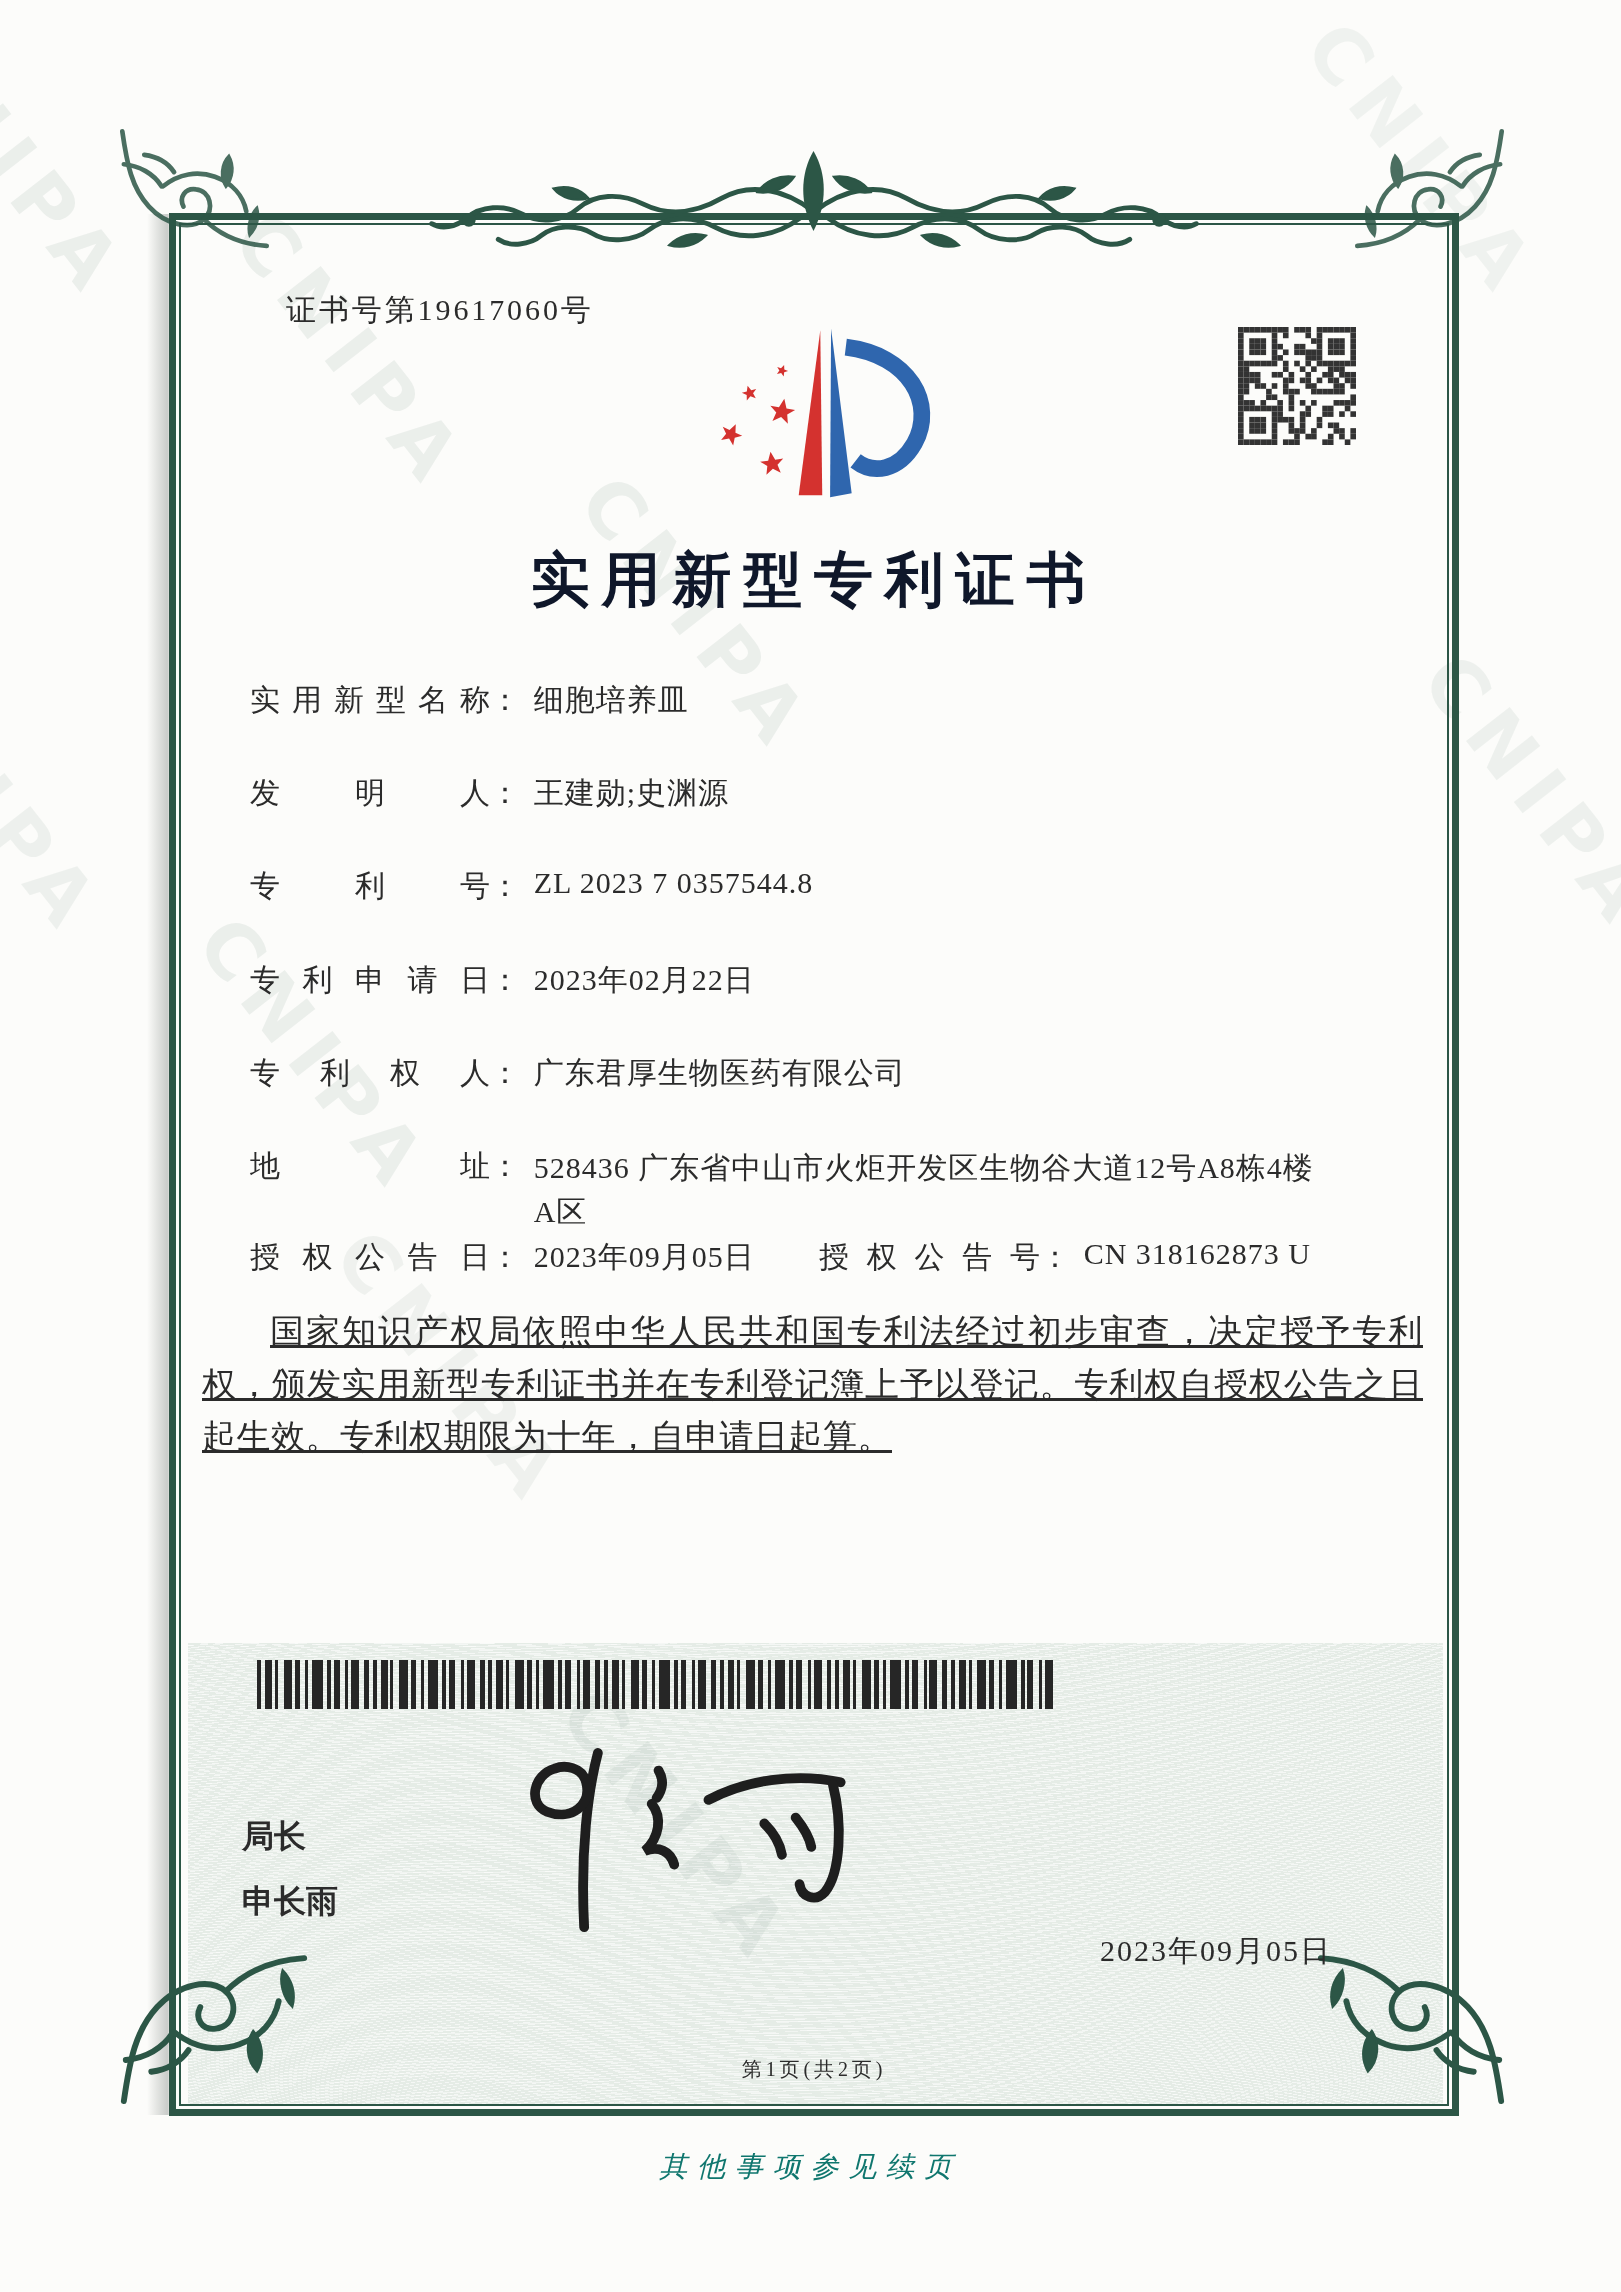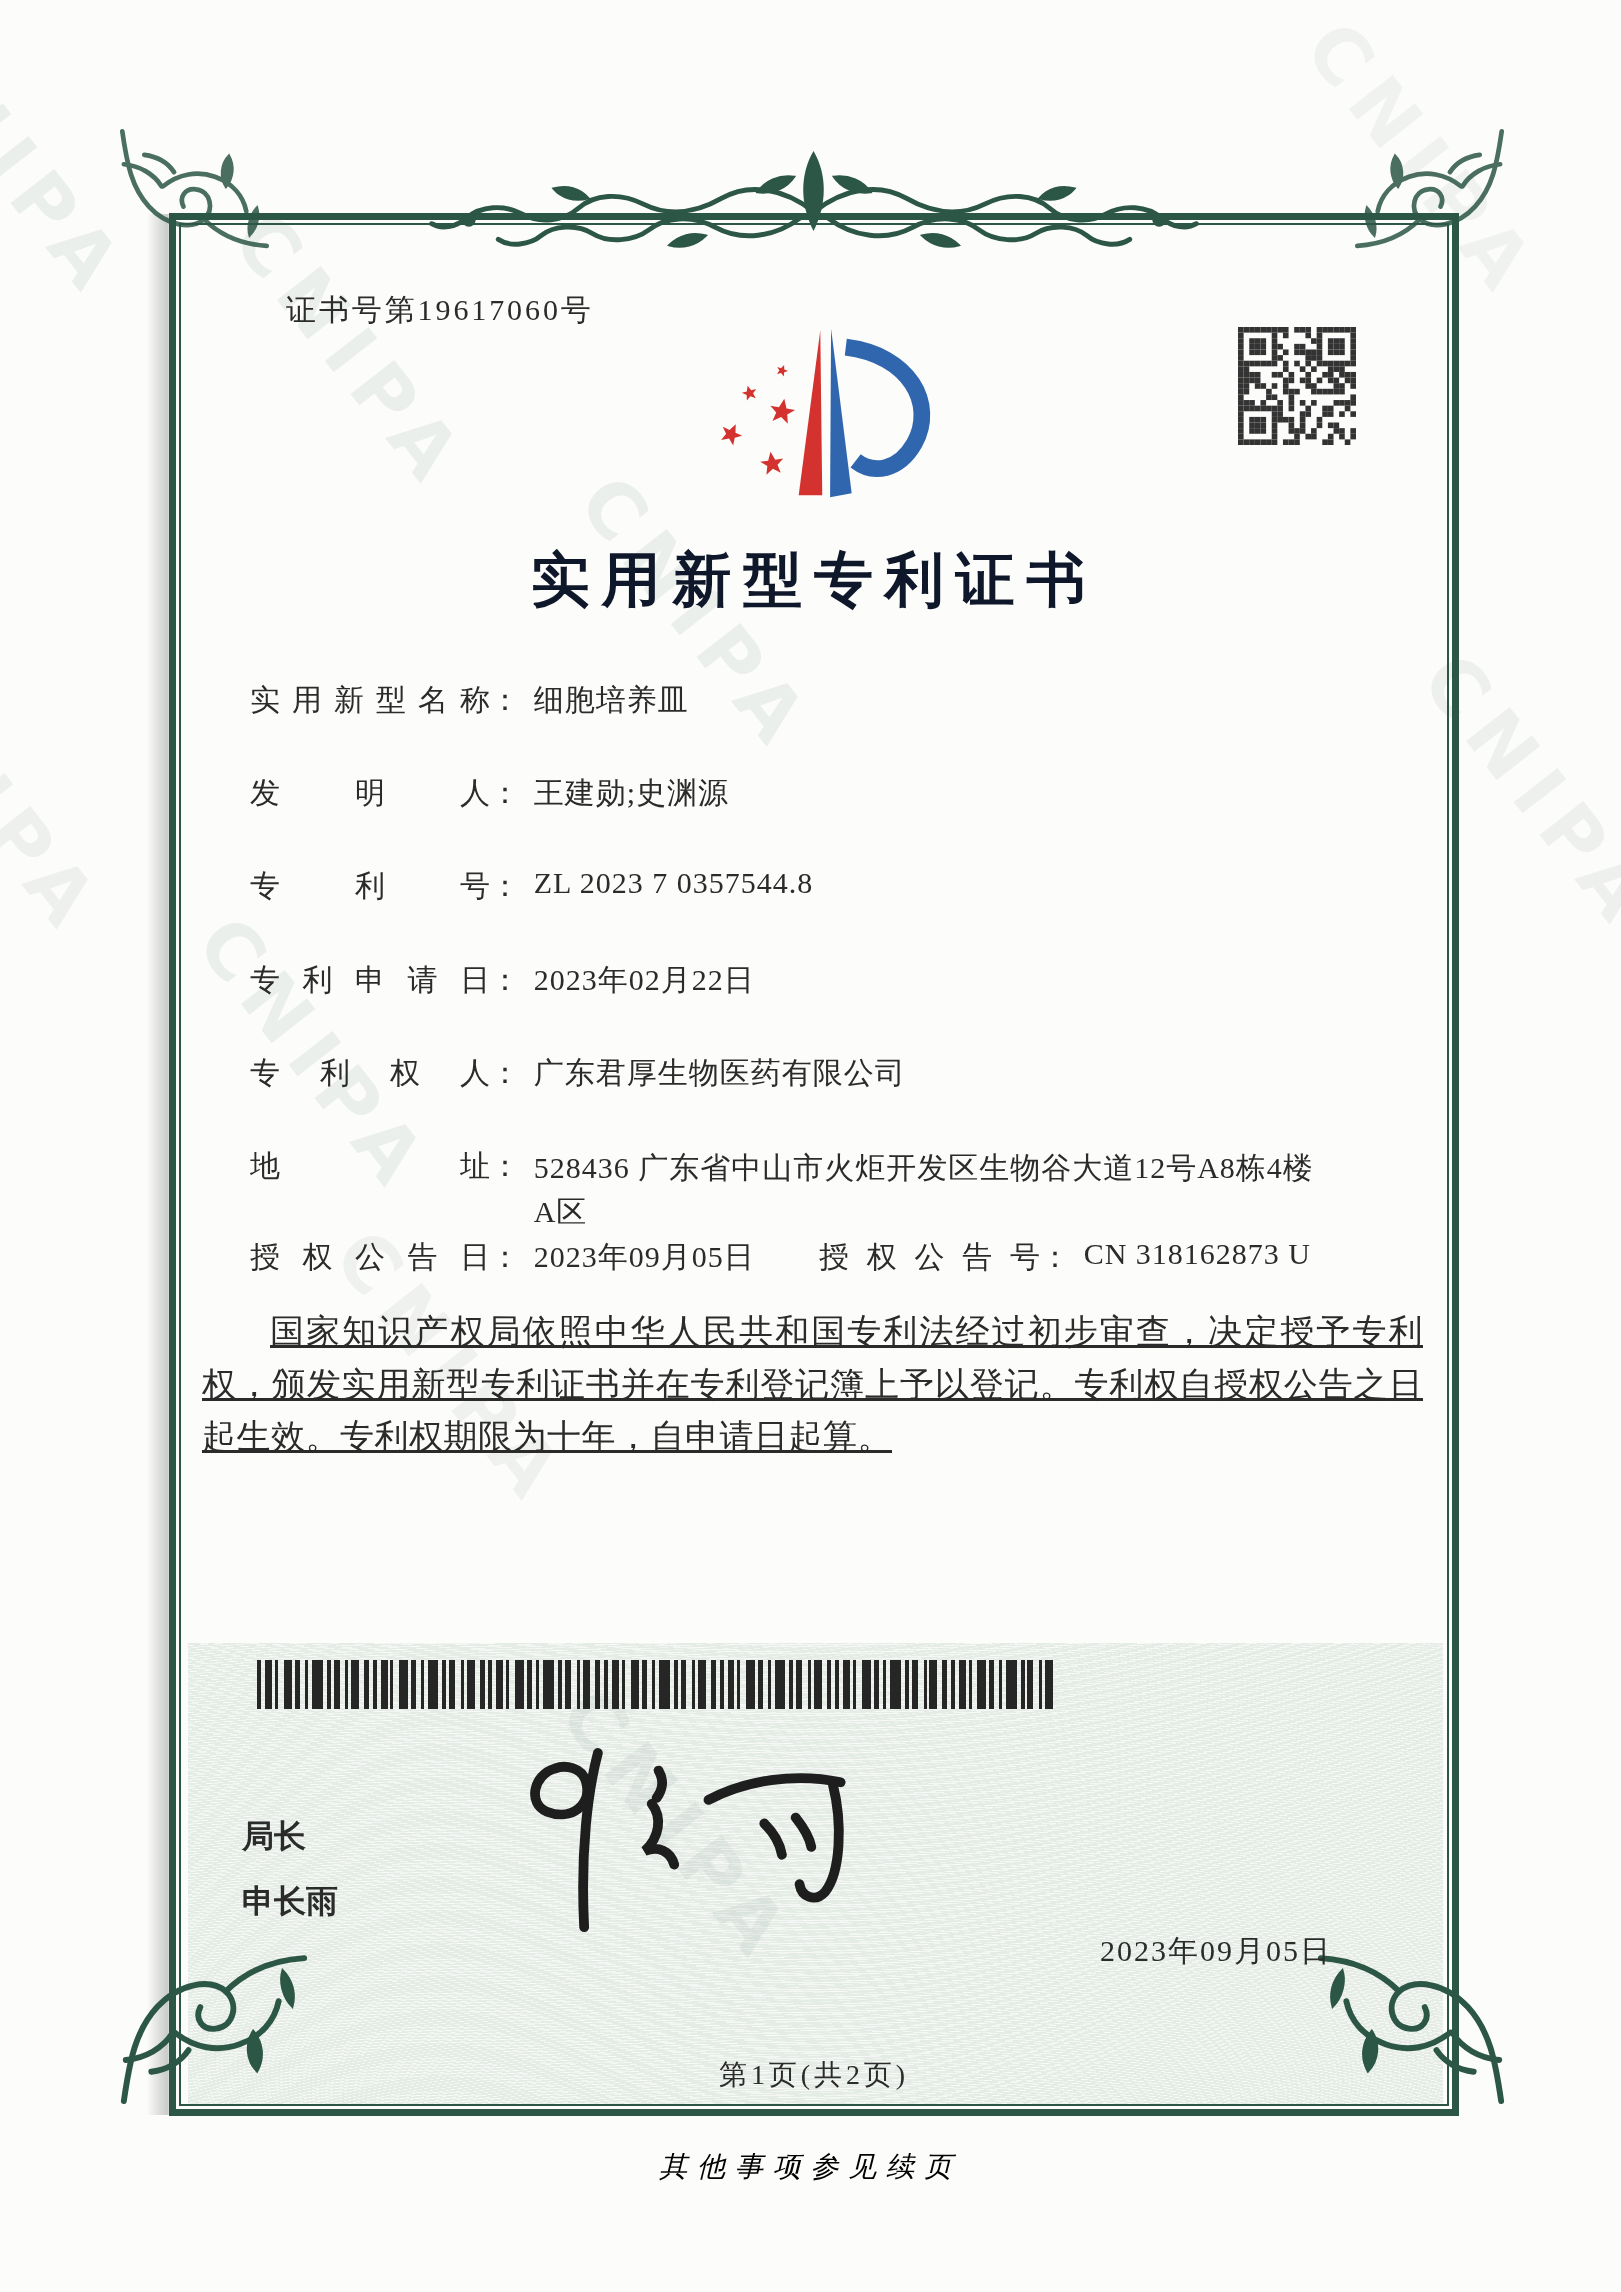--- a/index.html
+++ b/index.html
@@ -42,23 +42,23 @@
   .jlabel{display:inline-flex;justify-content:space-between;width:240px;flex:none;}
   .jlabel.w225{width:221px;}
   .colon{flex:none;margin-right:13.7px;}
   .fvalue{letter-spacing:1px;}
   .fvalue.wrap{width:784px;line-height:1.45;}
   .grant2{left:819px;display:flex;font-size:30px;}
   .paras{left:202px;top:1306px;width:1221px;font-size:34px;line-height:1.55;text-align:justify;z-index:4;text-decoration:underline;}
   .paras p{text-indent:2em;margin-bottom:13.7px;letter-spacing:0.5px;}
   .signer{left:242px;font-size:32px;font-weight:600;font-family:Liberation Sans, sans-serif;}
   .issuedate{left:1100px;top:1931px;font-size:30px;letter-spacing:2px;}
-  .pageno{left:169px;top:2056px;width:1290px;text-align:center;font-size:28px;letter-spacing:3.9px;}
+  .pageno{left:169px;top:2056px;width:1290px;text-align:center;font-size:20px;letter-spacing:3.9px;}
   .footnote{left:0;top:2148px;width:1621px;text-align:center;font-size:28px;font-style:italic;
-            letter-spacing:9.8px;color:#000000;}
+            letter-spacing:9.8px;color:#0f766e;}
   svg{display:block;}
 </style>
 </head>
 <body>
 
 <div class="page">
 
   <div class="wm" style="left:-54px;top:4.9px">CNIPA</div>
   <div class="wm" style="left:286px;top:196px">CNIPA</div>
   <div class="wm" style="left:1358px;top:4.9px;opacity:.10">CNIPA</div>

